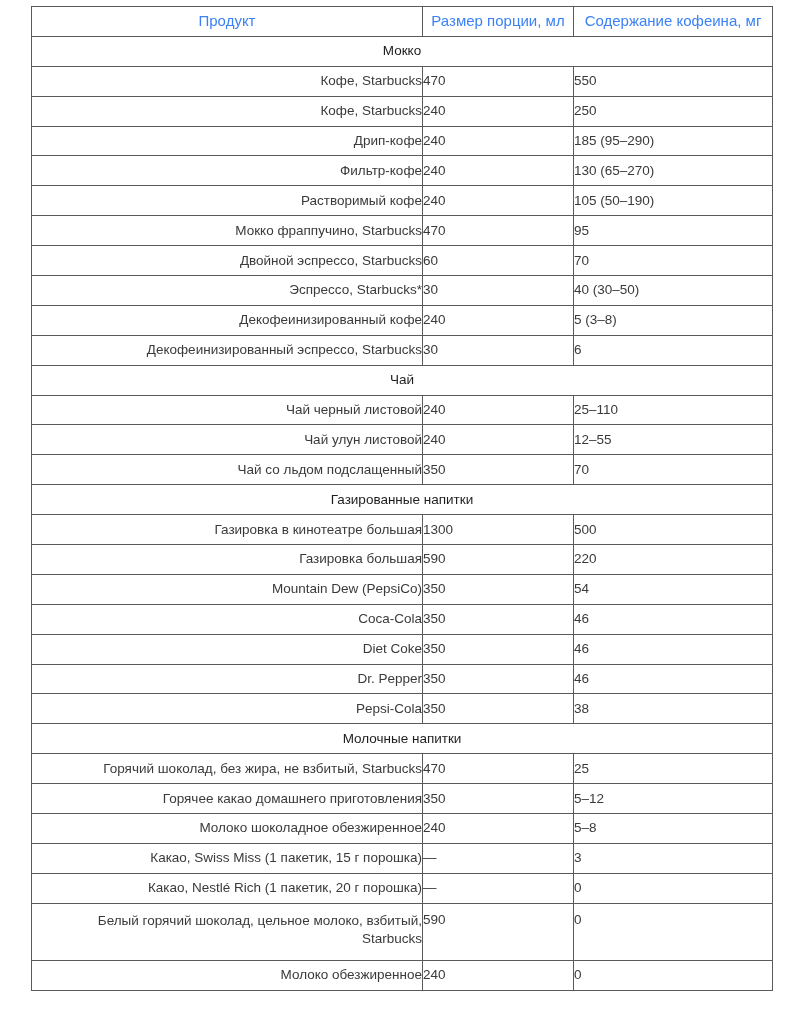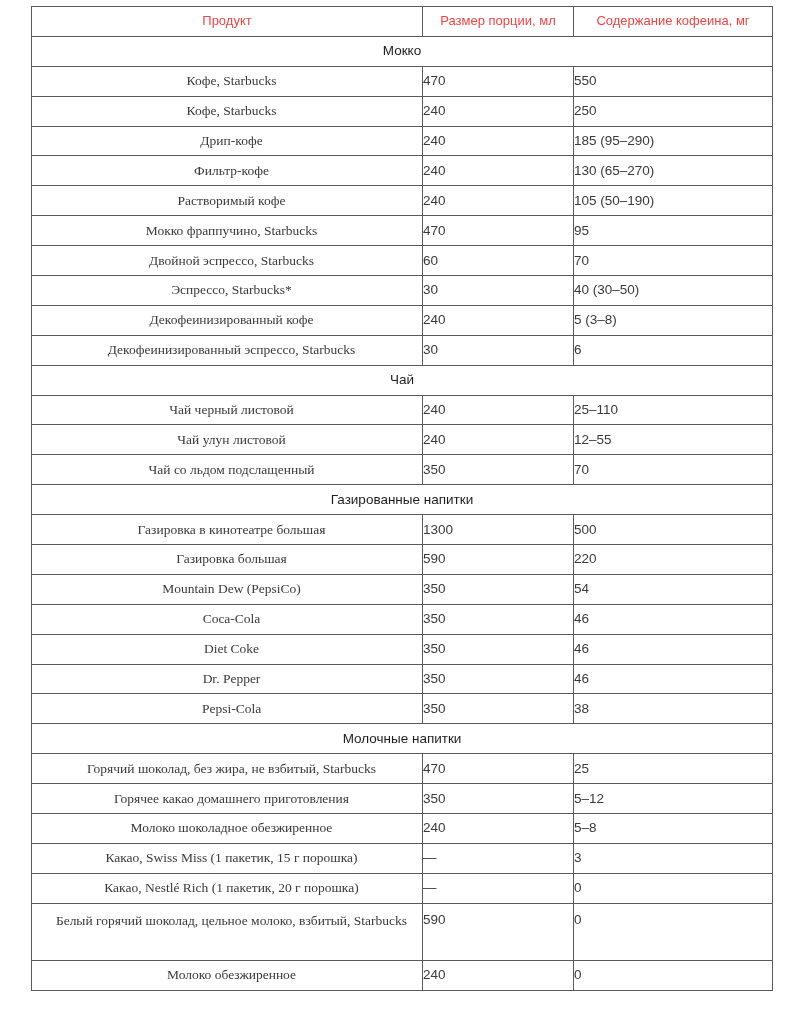--- a/index.html
+++ b/index.html
@@ -8,23 +8,23 @@
     .table {
       position: absolute; left: 31px; top: 6px; width: 741px;
       border-collapse: collapse; table-layout: fixed;
       border: 1.5px solid #555;
     }
     .table td, .table th {
       border: 1.5px solid #5a5a5a;
       height: 28.9px; padding: 0; font-size: 13.5px; line-height: 16px;
       vertical-align: middle;
     }
-    .table th { font-weight: normal; color: #ef4444; font-size: 13px; text-align: center; }
+    .table th { font-weight: normal; color: #3b82f6; font-size: 15px; text-align: center; }
     .table .section td { text-align: center; color: #1e1e1e; font-weight: normal; }
-    .c-name { text-align: center; padding-left: 9px !important; font-weight: 300; font-family: Liberation Serif, serif; }
+    .c-name { text-align: right; padding-left: 9px !important; font-weight: 300; }
     .c-num { text-align: left; }
     .col1 { width: 391px; }
     .col2 { width: 151px; }
     .col3 { width: 199px; }
     tr.tall td { height: 48px; vertical-align: top; padding-top: 8px !important; }
     tr.tall td.c-name { line-height: 18px; }
   </style>
 </head>
 <body>
 

